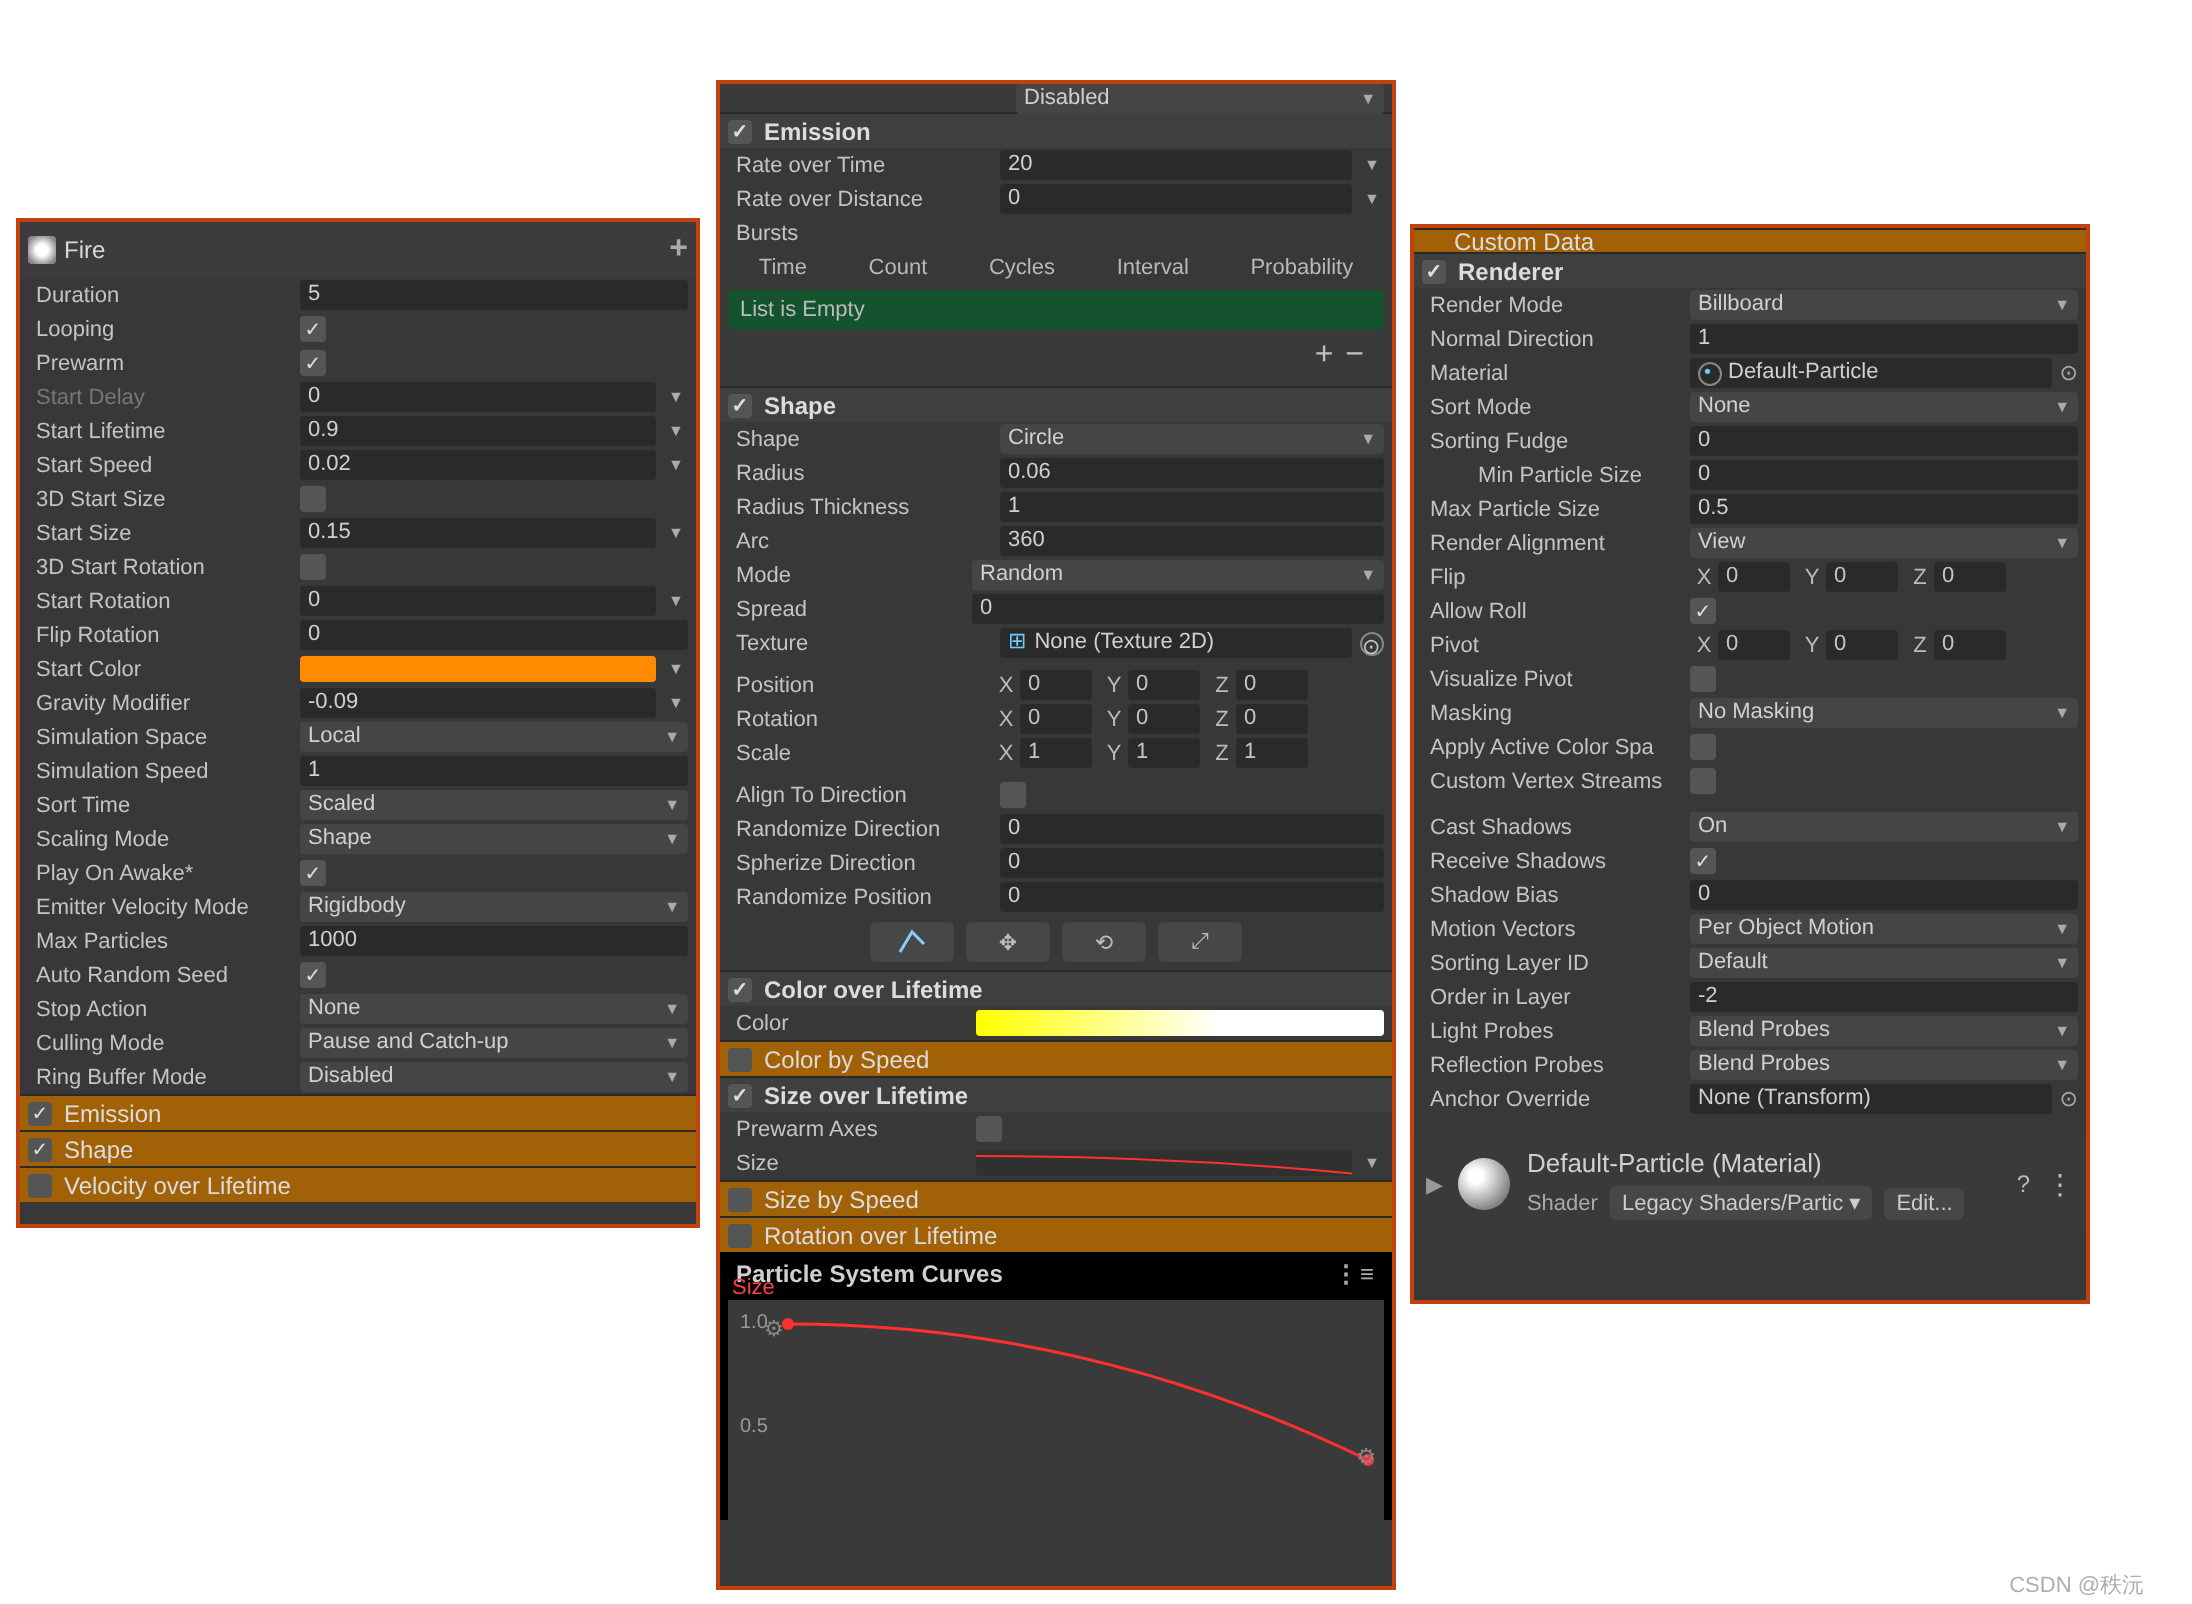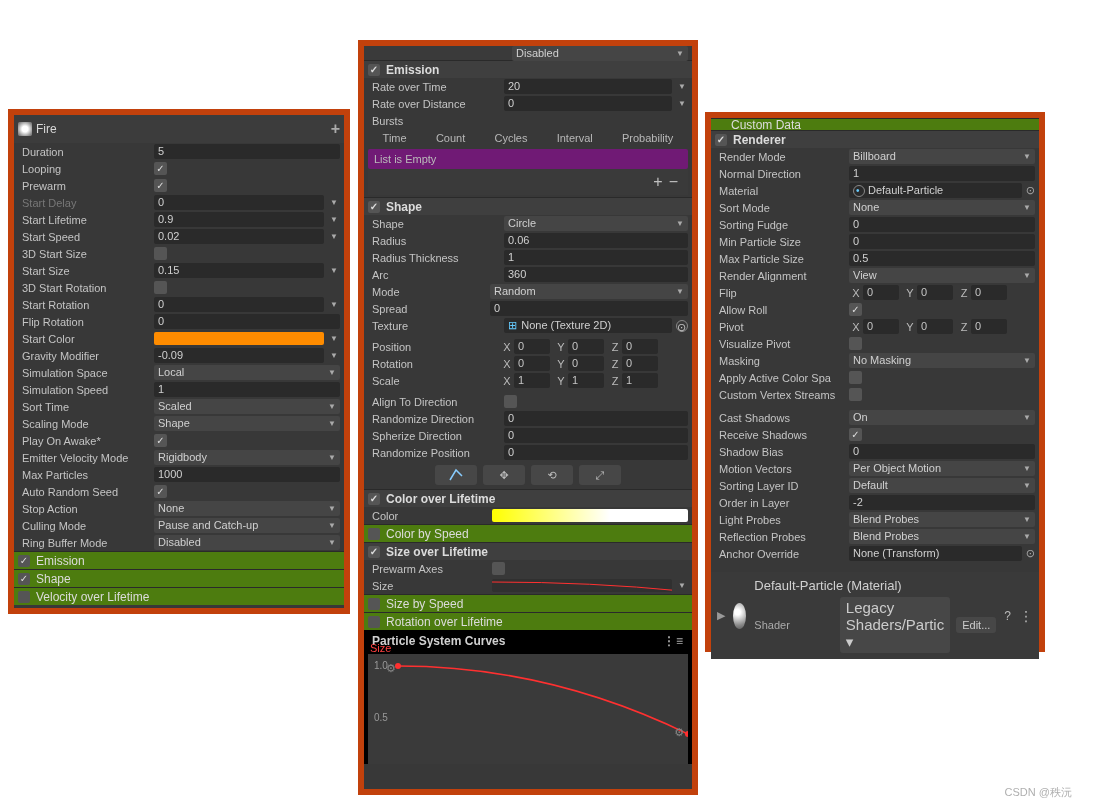--- a/index.html
+++ b/index.html
@@ -9,21 +9,21 @@
     color: #c4c4c4;
     background: #ffffff;
     width: 1096px;
     height: 802px;
     position: relative;
     overflow: hidden;
   }
   .panel {
     position: absolute;
     background: #383838;
-    border: 6px solid #c2410c;
+    border: 2px solid #c2410c;
   }
   .header-row {
     display: flex;
     align-items: center;
     background: #3f3f3f;
     height: 18px;
     padding: 0 4px;
     gap: 4px;
     font-size: 12px;
     font-weight: 600;
@@ -49,33 +49,33 @@
     border-radius: 2px;
     margin-right: 4px;
   }
   .dd { flex:1; background:#454545; height:15px; line-height:15px; padding:0 4px; color:#d0d0d0; border-radius:2px; position:relative; margin-right:4px;}
   .caret { position:absolute; right:4px; top:0; font-size:8px; color:#aaa;}
   .ddcaret { width:12px; text-align:center; color:#aaa; font-size:8px; margin-right:4px;}
   .chk { width:13px; height:13px; background:#555; border-radius:2px; display:inline-flex; align-items:center; justify-content:center; color:#ddd; font-size:10px; margin-right:2px;}
   .chk.small { width:12px; height:12px; }
   .module-hdr {
     display:flex; align-items:center; height:18px;
-    background: #4d7c0f; padding:0 4px; gap:4px; font-size:12px; color:#dcdcdc;
+    background: #a16207; padding:0 4px; gap:4px; font-size:12px; color:#dcdcdc;
     border-top: 1px solid #2a2a2a;
   }
   .module-hdr.sel { background:#3f3f3f; font-weight:600;}
   .color-swatch { flex:1; height:13px; background:#ff8c00; border-radius:2px; margin-right:4px;}
   .gradient-swatch { flex:1; height:13px; border-radius:2px; margin-right:4px;
     background: linear-gradient(to right,#ffff00 0%, #ffffff 60%), repeating-conic-gradient(#888 0% 25%,#bbb 0% 50%);
     background-size: 100% 100%, 12px 12px;
     background-blend-mode: normal, normal;
   }
   .curve-swatch { flex:1; height:13px; background:#303030; position:relative; margin-right:4px; border-radius:2px;}
   .table-head { display:flex; height:18px; align-items:center; font-size:11px; color:#b8b8b8; padding:0 4px; justify-content:space-around;}
-  .list-empty { background:#701a75; padding:4px 6px; color:#bbb; margin:2px 4px 0 4px; border-radius:2px;}
+  .list-empty { background:#14532d; padding:4px 6px; color:#bbb; margin:2px 4px 0 4px; border-radius:2px;}
   .list-btns { display:flex; justify-content:flex-end; gap:6px; padding:4px 10px; background:#3a3a3a; margin:0 4px 2px 4px;}
   .list-btns span { color:#c0c0c0; font-size:16px; cursor:pointer;}
   .xyz-row { display:flex; align-items:center; height:17px; padding-left:8px;}
   .xyz-lbl { flex:0 0 128px;}
   .axis { width:14px; text-align:center; color:#bbb;}
   .xyz-val { width:36px; background:#2a2a2a; height:15px; line-height:15px; padding:0 4px; margin-right:4px; border-radius:2px;}
   .toolbar { display:flex; justify-content:center; gap:6px; padding:4px 0;}
   .tool-btn { width:42px; height:20px; background:#474747; border-radius:3px; display:flex; align-items:center; justify-content:center; color:#bbb;}
   .curves-panel { background:#000000; }
   .curves-title { padding:4px 8px; font-size:12px; font-weight:600; color:#d0d0d0; display:flex; align-items:center;}
@@ -84,21 +84,21 @@
   .curve-btns { display:flex; gap:4px; justify-content:flex-end; padding:4px 6px;}
   .curve-btns .btn { background:#555; padding:3px 10px; border-radius:3px; color:#ddd; font-size:12px;}
   .size-lbl { color:#ff4040; font-size:11px; padding-left:6px;}
   .tick { position:absolute; left:6px; font-size:10px; color:#999;}
   svg.curve { position:absolute; left:0; top:0; width:100%; height:100%;}
   .mat-panel { background:#3a3a3a; padding:6px 6px; display:flex; align-items:center; gap:8px;}
   .mat-ball { width:26px; height:26px; border-radius:50%; background:radial-gradient(circle at 35% 35%, #fff 15%, #888 70%, #555 100%);}
   .mat-info { flex:1;}
   .mat-title { font-size:13px; color:#d0d0d0;}
   .mat-row { display:flex; align-items:center; gap:6px; margin-top:4px;}
-  .mat-row .dd2 { background:#474747; padding:2px 6px; border-radius:3px; font-size:15px; color:#ccc;margin-left:44px;}
+  .mat-row .dd2 { background:#474747; padding:2px 6px; border-radius:3px; font-size:11px; color:#ccc;}
   .mat-row .btn { background:#474747; padding:2px 6px; border-radius:3px; font-size:11px; color:#ccc;}
   .help { color:#bbb; font-size:12px;}
   .dots { color:#bbb; font-size:14px; }
   .circ-icon { width:12px; height:12px; border:1px solid #888; border-radius:50%; display:inline-block;}
   .circ-icon.bull::after{content:"•"; color:#6cf; font-size:10px; position:relative; left:2px; top:-3px;}
   .watermark{position:absolute; right:24px; bottom:2px; font-size:11px; color:rgba(120,120,120,0.6);}
 </style>
 </head>
 <body>
 
@@ -437,21 +437,21 @@
     </div>
   <div class="row">
       <span class="lbl" style="flex:0 0 130px;">Sort Mode</span>
       <span class="dd"><span>None</span><span class="caret">▼</span></span>
     </div>
   <div class="row">
       <span class="lbl" style="flex:0 0 130px;">Sorting Fudge</span>
       <span class="val">0</span>
     </div>
   <div class="row">
-      <span class="lbl" style="flex:0 0 130px;">Min Particle Size</span>
+      <span class="lbl" style="flex:0 0 130px;text-align:center;">Min Particle Size</span>
       <span class="val">0</span>
     </div>
   <div class="row">
       <span class="lbl" style="flex:0 0 130px;">Max Particle Size</span>
       <span class="val">0.5</span>
     </div>
   <div class="row">
       <span class="lbl" style="flex:0 0 130px;">Render Alignment</span>
       <span class="dd"><span>View</span><span class="caret">▼</span></span>
     </div>

